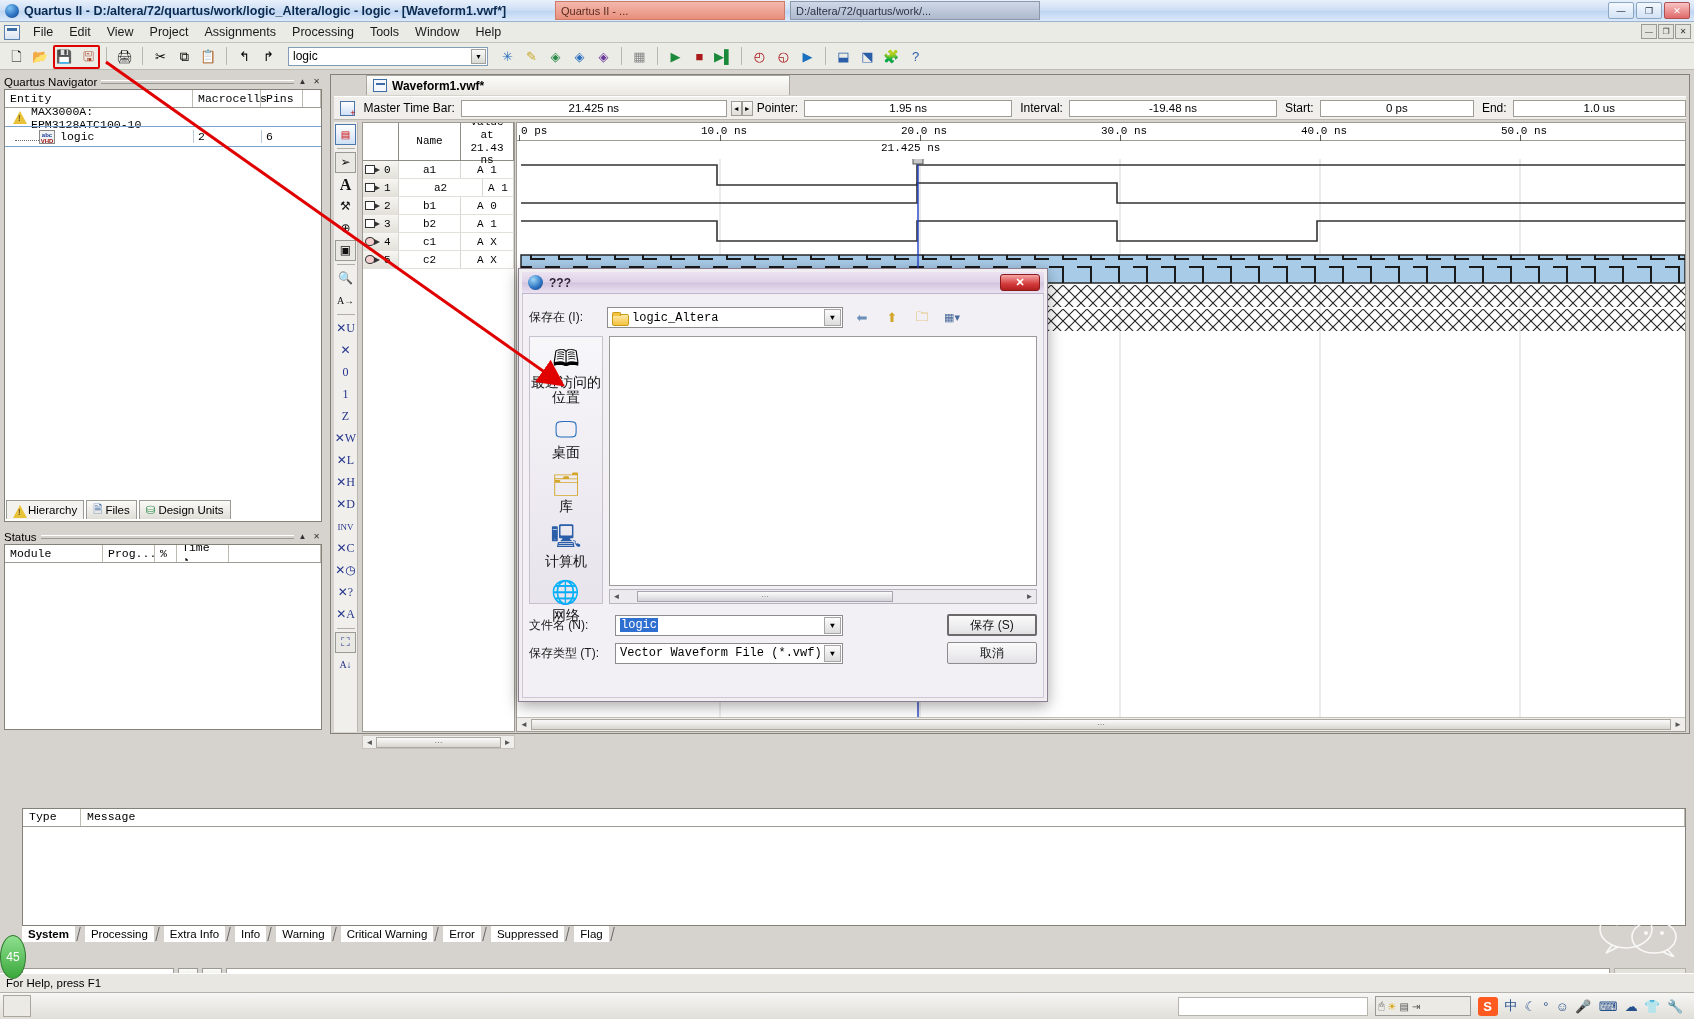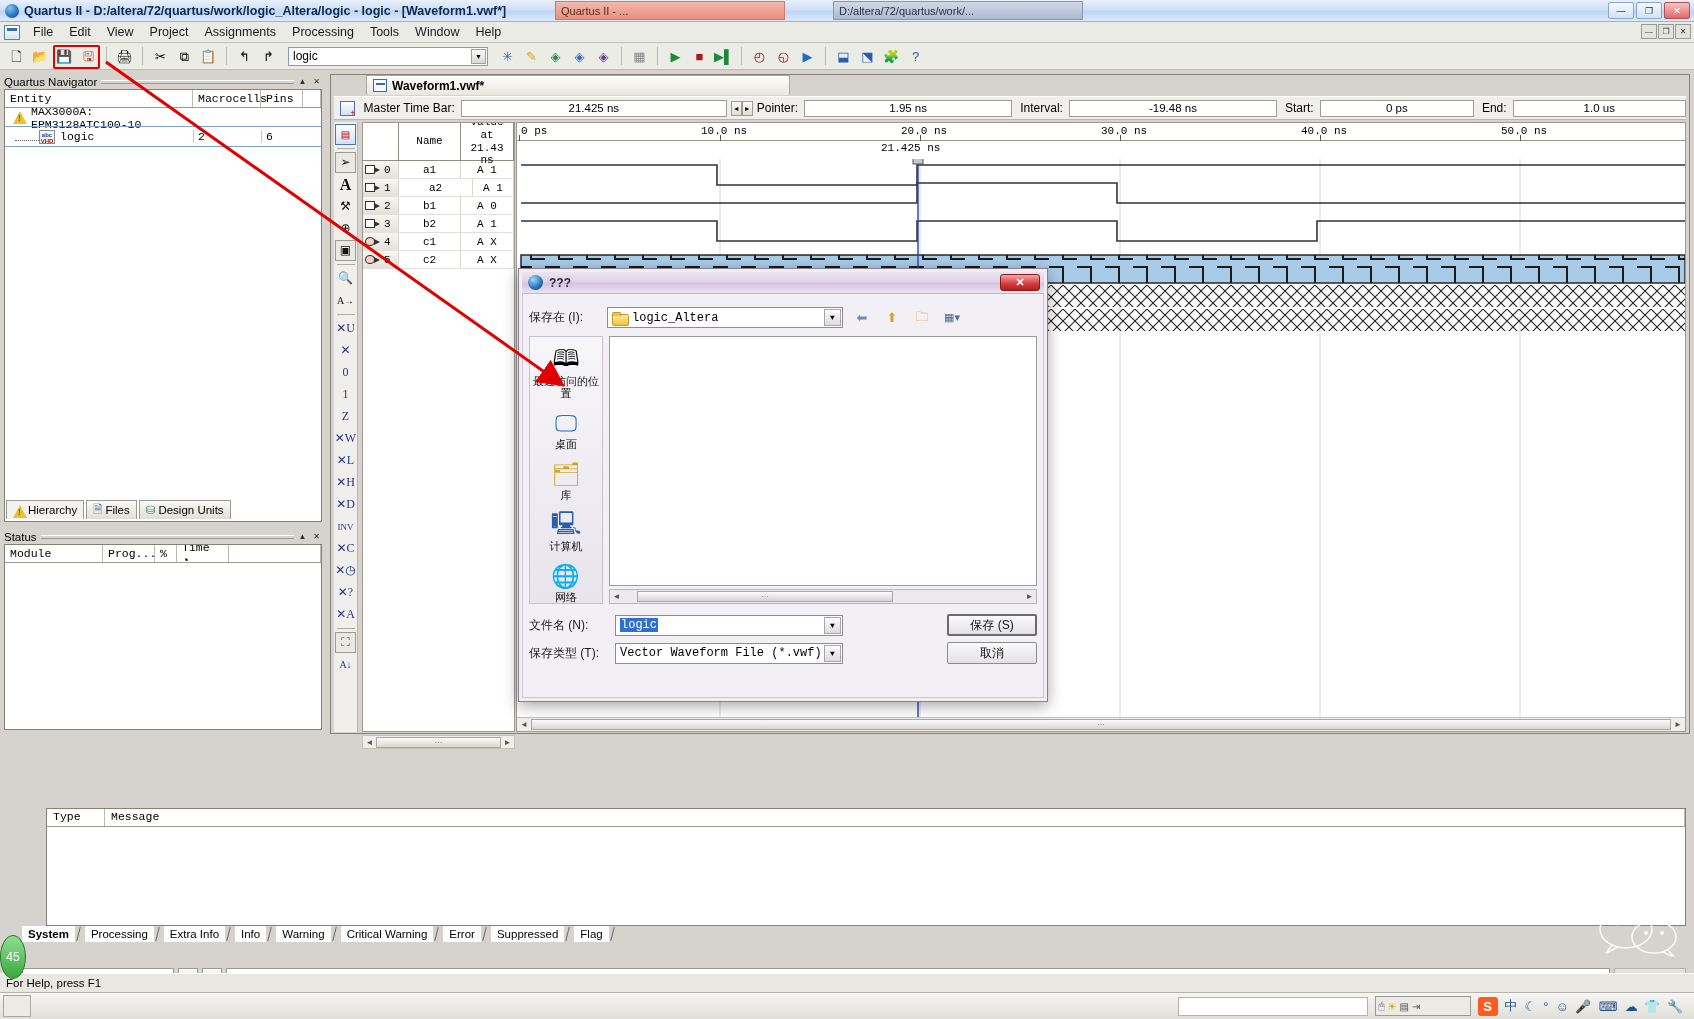--- a/index.html
+++ b/index.html
@@ -212,21 +212,21 @@
   .ruler i { position:absolute; top:12px; width:1px; height:6px; background:#555; }
   .mtb-row { position:absolute; left:0; top:18px; width:100%; height:18px;
              font-family:"Liberation Mono",monospace; font-size:11px; }
 
   
   .msgwin {
     position:absolute; left:4px; top:800px; width:1686px; height:160px;
     background:#d6d3ce;
   }
   .msg-grid { position:absolute; left:18px; top:8px; right:4px; height:118px;
-              background:#fff; border:1px solid #848278;margin-left:24px; }
+              background:#fff; border:1px solid #848278; }
   .msg-grid .hdr { display:flex; height:18px; border-bottom:1px solid #9c9a92;
                    font-family:"Liberation Mono",monospace; font-size:11.5px; }
   .msg-grid .hdr div{ padding:1px 6px; border-right:1px solid #bdbbb2; }
   .msg-tabs { position:absolute; left:18px; bottom:18px; display:flex; align-items:flex-end; height:17px; }
   .mtab { font-size:11.5px; padding:0 6px; height:16px; display:flex; align-items:center;
           background:#fff; position:relative; }
   .mtab.active { font-weight:bold; }
   .mtab-sep { width:10px; height:16px; position:relative; }
   .mtab-sep:after { content:""; position:absolute; left:3px; top:1px; width:1px; height:14px;
                     background:#666; transform:skewX(-14deg); }
@@ -298,21 +298,21 @@
     background:#f3c33f;border:1px solid #c79a18;border-bottom:none;border-radius:2px 2px 0 0;}
   .navbtn { width:22px;height:20px;display:flex;align-items:center;justify-content:center;
             font-size:13px; color:#444; }
   .places {
     width:74px; background:linear-gradient(180deg,#f7f6f9,#e7e4ec);
     border:1px solid #c6c1cd; display:flex;flex-direction:column;align-items:center;
     padding-top:8px; gap:9px;
   }
   .place { display:flex;flex-direction:column;align-items:center; width:100%; }
   .place .glyph { width:34px;height:30px; display:flex;align-items:center;justify-content:center; font-size:23px;}
-  .place .nm { font-size:11px; color:#111; text-align:center; line-height:1.1; }
+  .place .nm { font-size:14px; color:#111; text-align:center; line-height:1.1; }
   .filelist { flex:1; background:#fff; border:1px solid #9a9a9a; display:flex; flex-direction:column; }
   .fl-head { display:flex; height:19px; background:linear-gradient(180deg,#f8fbfe,#dfeaf6);
              border-bottom:1px solid #c3d3e2; font-size:12px; }
   .fl-head div { display:flex;align-items:center; padding-left:7px; }
   .fl-head .sep { border-left:1px solid #c3d3e2; }
   .fl-row { display:flex; height:20px; align-items:center; font-size:12px; padding-left:7px; gap:6px;}
   .hscroll { height:15px; background:#eceaee; border:1px solid #b9b5bf; display:flex; align-items:center; }
   .hscroll .thumb { height:11px; background:linear-gradient(180deg,#fbfbfb,#d4d2d8);
                     border:1px solid #a9a5b0; margin-left:14px; }
   .hscroll .ar { width:13px; text-align:center; font-size:8px; color:#555; }
@@ -346,21 +346,21 @@
            display:flex;align-items:center;justify-content:center;font-weight:bold;font-size:13px;}
   .tray-input { width:190px;height:19px;border:1px solid #b5b3ab;background:#fff;}
   .tb-bluechip { width:96px;height:20px;border:1px solid #9a9a94;background:#eceae4;
                  display:flex;align-items:center;gap:3px;padding-left:3px;}
 
   
   .ghostwin { position:absolute; top:1px; height:19px;
               background:linear-gradient(180deg,#f3b9ad,#e98f7c);
               border:1px solid #cf7a68; display:flex;align-items:center; gap:5px;
               padding-left:5px; font-size:11px; color:#5a2a20; overflow:hidden; }
-  .ghostwin.b { background:linear-gradient(180deg,#cfd8e8,#aeb9cd); border-color:#8d97aa; color:#2b3344;margin-left:43px;}
+  .ghostwin.b { background:linear-gradient(180deg,#cfd8e8,#aeb9cd); border-color:#8d97aa; color:#2b3344;}
 </style>
 </head>
 <body>
 
 <div id="root">
 
   <div class="titlebar">
     <span class="app-icon"></span>
     <span class="title-text">Quartus II - D:/altera/72/quartus/work/logic_Altera/logic - logic - [Waveform1.vwf*]</span>
     <div class="win-btns">
@@ -579,21 +579,21 @@
       <div class="c" style="flex:1">A 1</div>
     </div>
     <div class="wn-row">
       <div class="c idx" style="width:36px">
         <span class="pin-ico">
             <i class="body"></i>
             <i class="tip"></i>
           </span>
         <span>1</span>
       </div>
-      <div class="c" style="width:74px">a2</div>
+      <div class="c" style="width:84px">a2</div>
       <div class="c" style="flex:1">A 1</div>
     </div>
     <div class="wn-row">
       <div class="c idx" style="width:36px">
         <span class="pin-ico">
             <i class="body"></i>
             <i class="tip"></i>
           </span>
         <span>2</span>
       </div>

